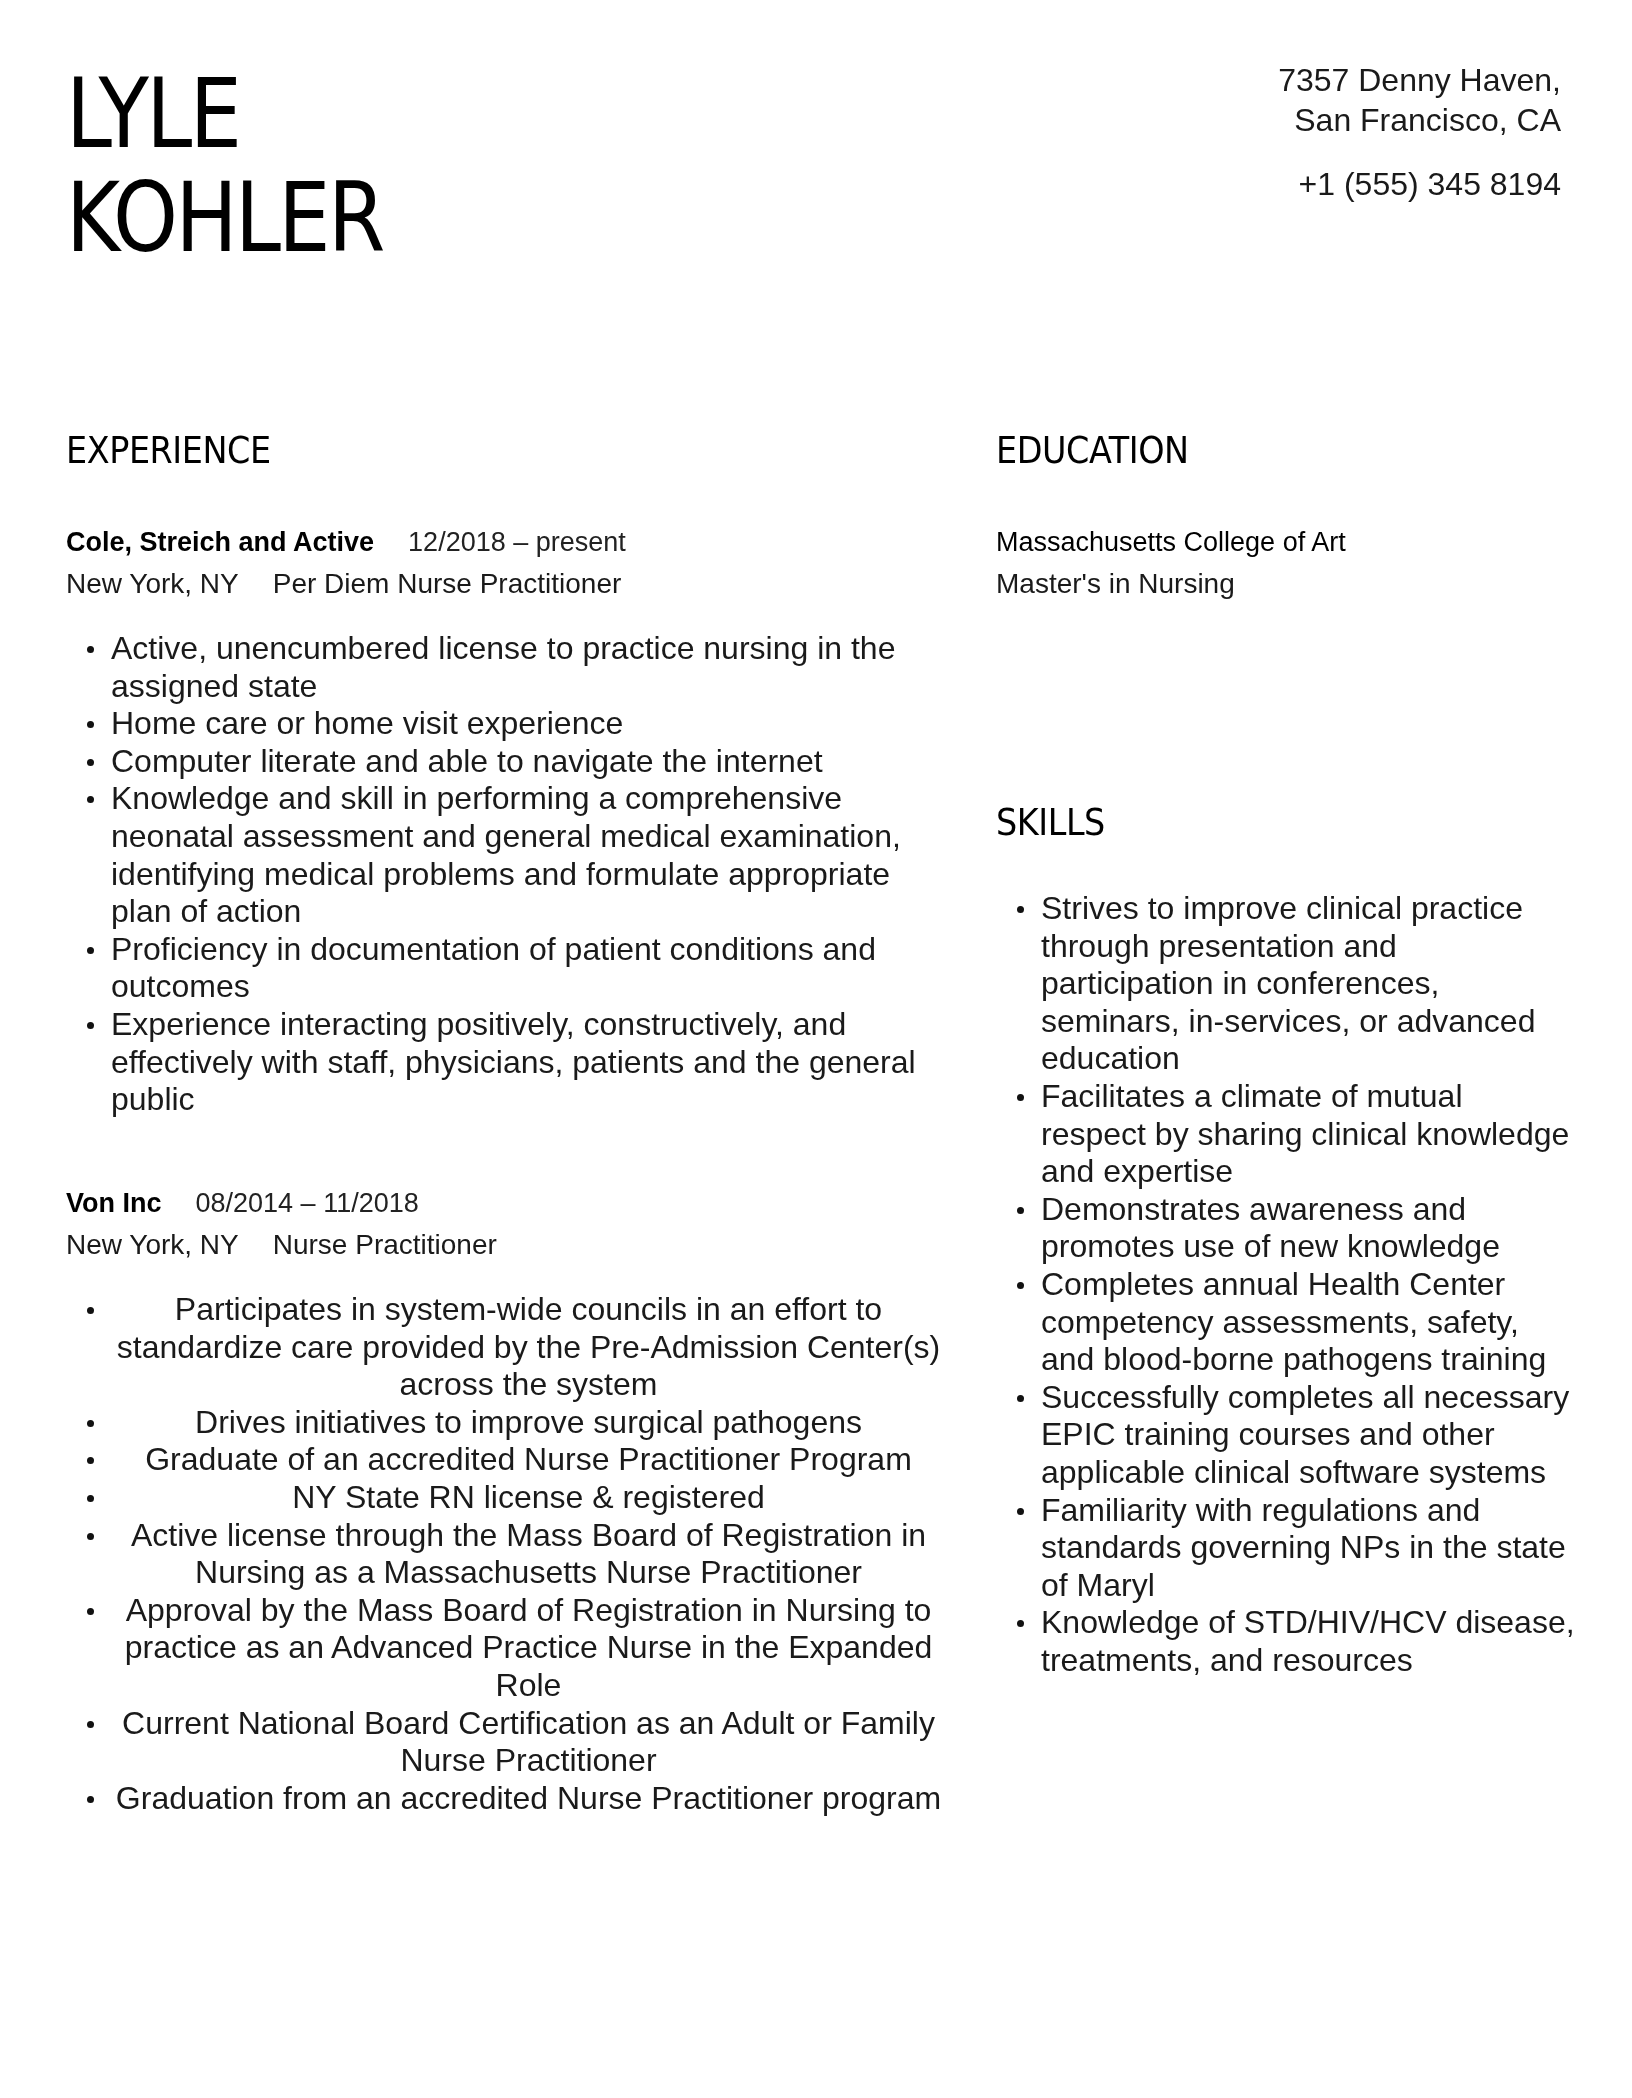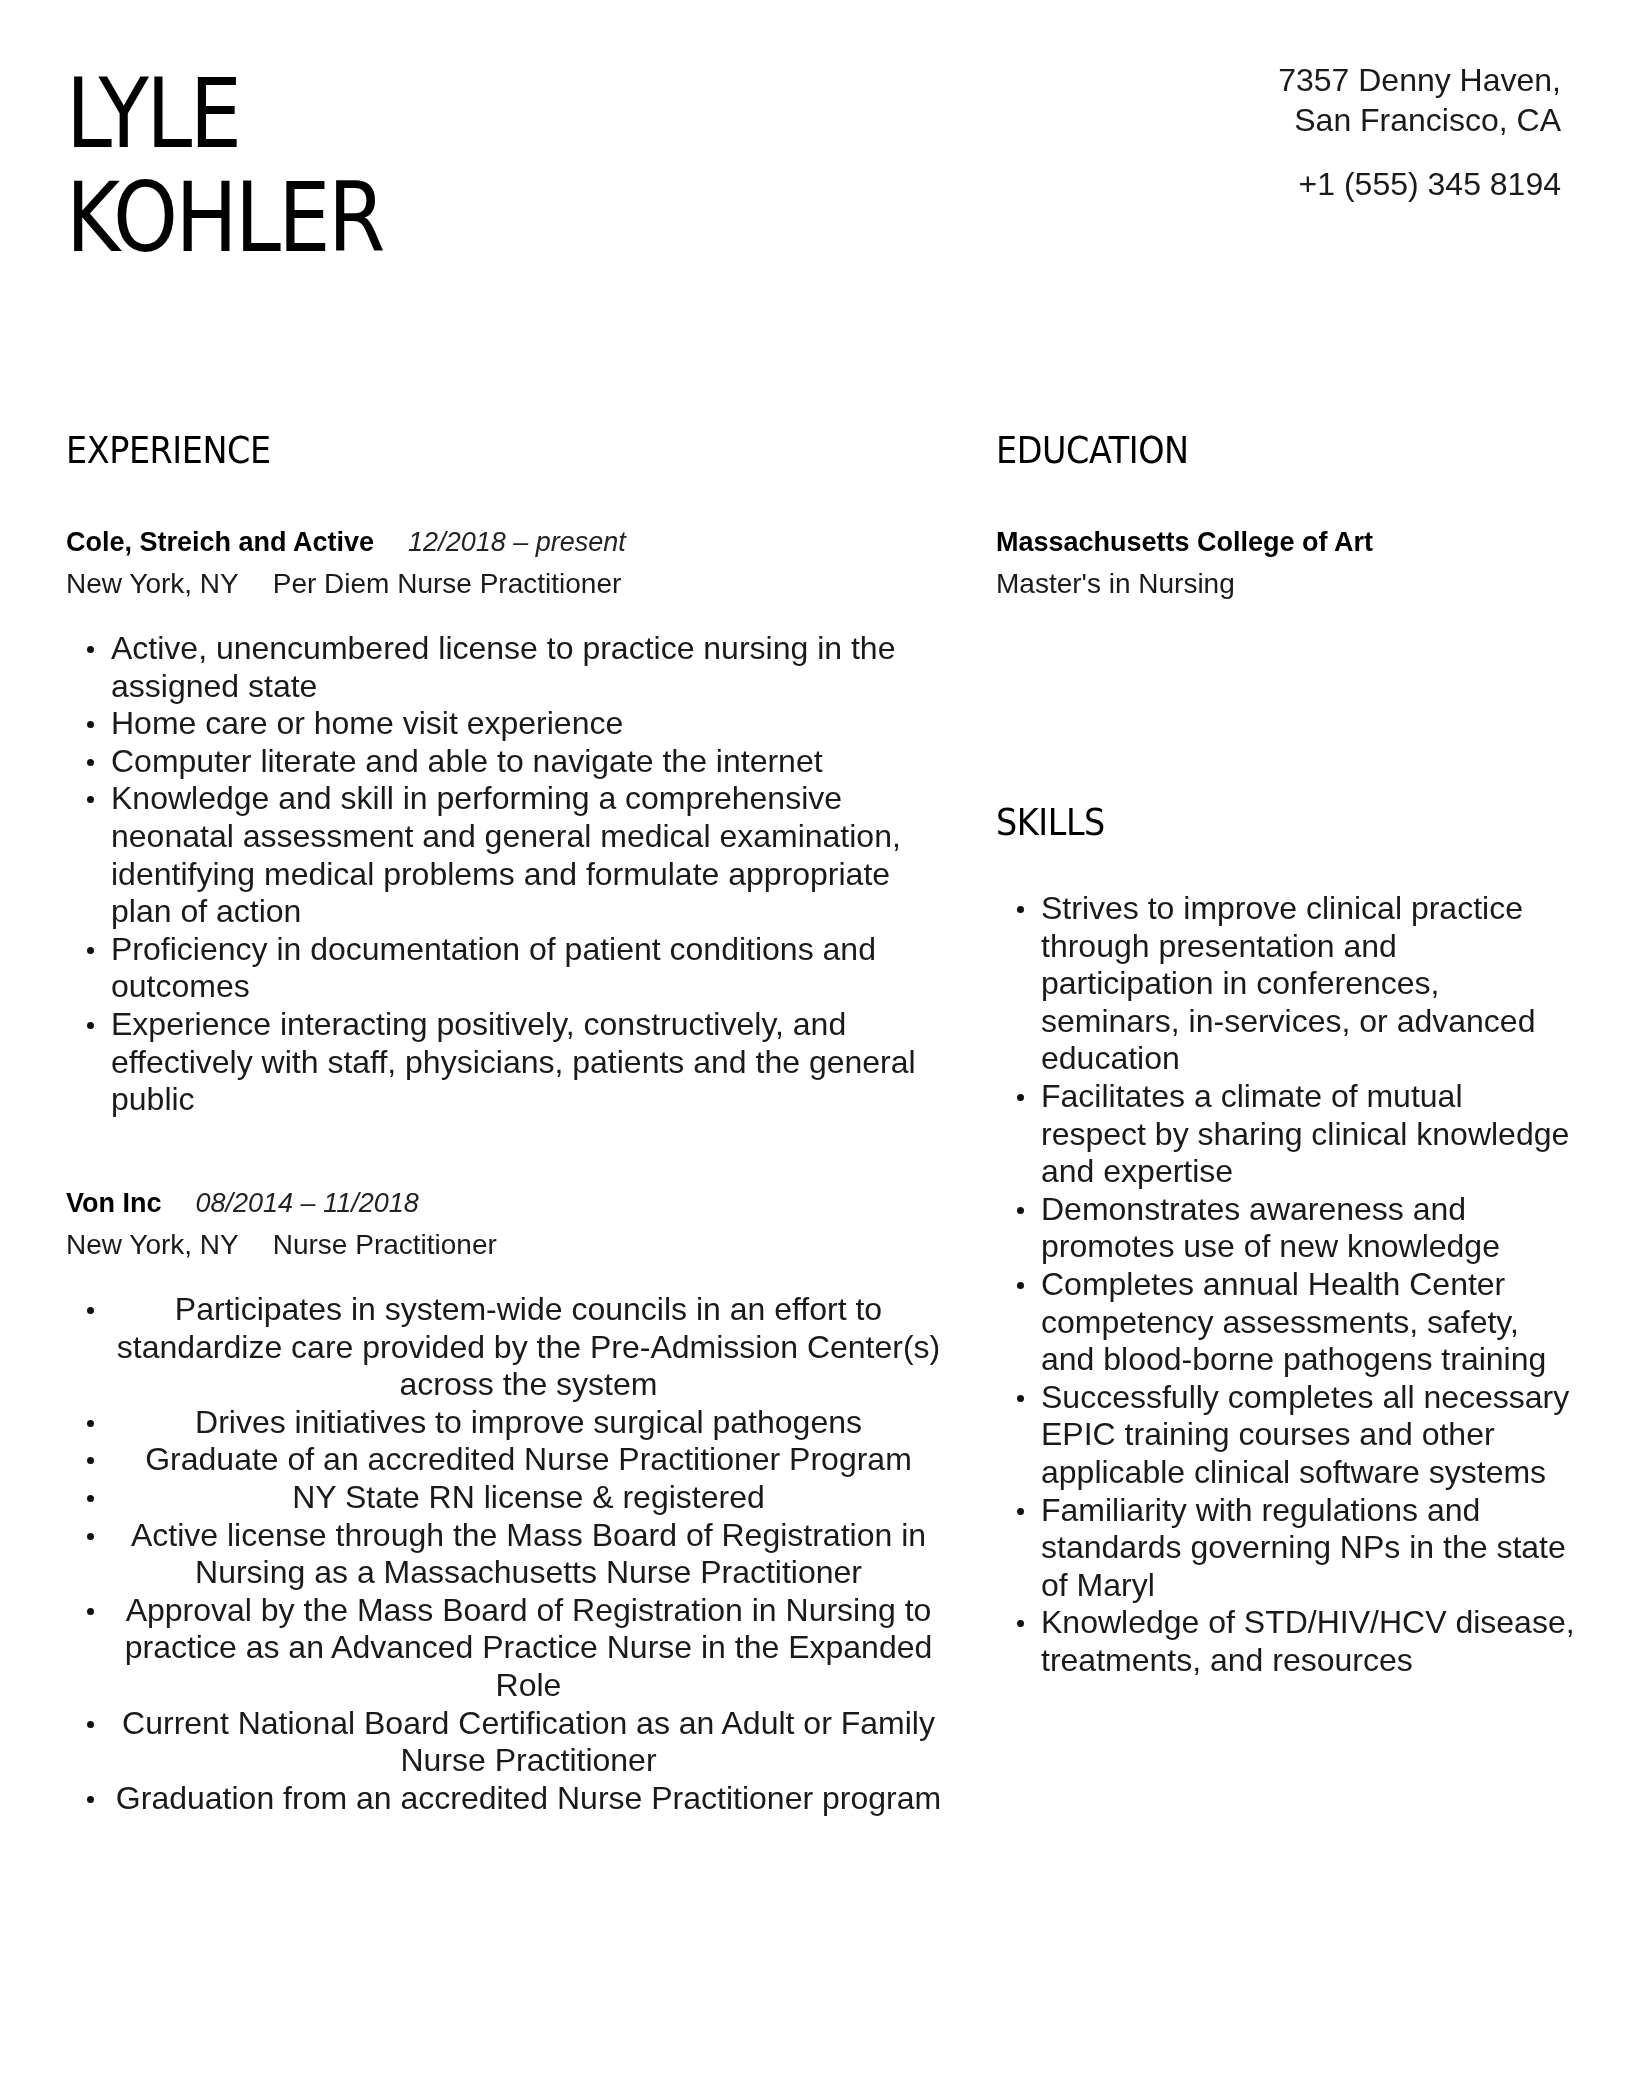--- a/index.html
+++ b/index.html
@@ -25,33 +25,33 @@
       position: absolute;
       font-family: "DejaVu Sans", "Liberation Sans", sans-serif;
       font-size: 38px; line-height: 44px; color: #000;
       transform: scaleX(0.88); transform-origin: left top;
       letter-spacing: -0.5px;
     }
     .col-right { position: absolute; left: 996px; width: 600px; }
     .job { position: absolute; left: 66px; width: 880px; }
     .job-head { font-size: 27px; line-height: 40px; white-space: nowrap; }
     .company { font-weight: bold; color: #000; }
-    .dates { font-style: italic; margin-left: 34px; color: #222; }
+    .dates { margin-left: 34px; color: #222; }
     .job-sub { font-size: 28px; line-height: 44px; color: #1a1a1a; white-space: nowrap; }
     .job-sub .role { margin-left: 34px; }
     ul.bullets {
       list-style: none; margin: 0; padding: 0;
       font-size: 32px; line-height: 37.6px; color: #1a1a1a;
     }
     ul.bullets li { position: relative; padding-left: 45px; }
     ul.bullets li::before {
       content: ""; position: absolute; left: 21px; top: 16px;
       width: 7px; height: 7px; border-radius: 50%; background: #111;
     }
-    .edu-school { font-size: 27px; line-height: 40px; font-weight: bold; color: #000; }
+    .edu-school { font-size: 27px; line-height: 40px; font-weight: normal; color: #000; }
     .edu-degree { font-size: 28px; line-height: 44px; color: #1a1a1a; }
   </style>
 </head>
 <body>
 
 <div class="name">
   <div>LYLE</div>
   <div>KOHLER</div>
 </div>
 

